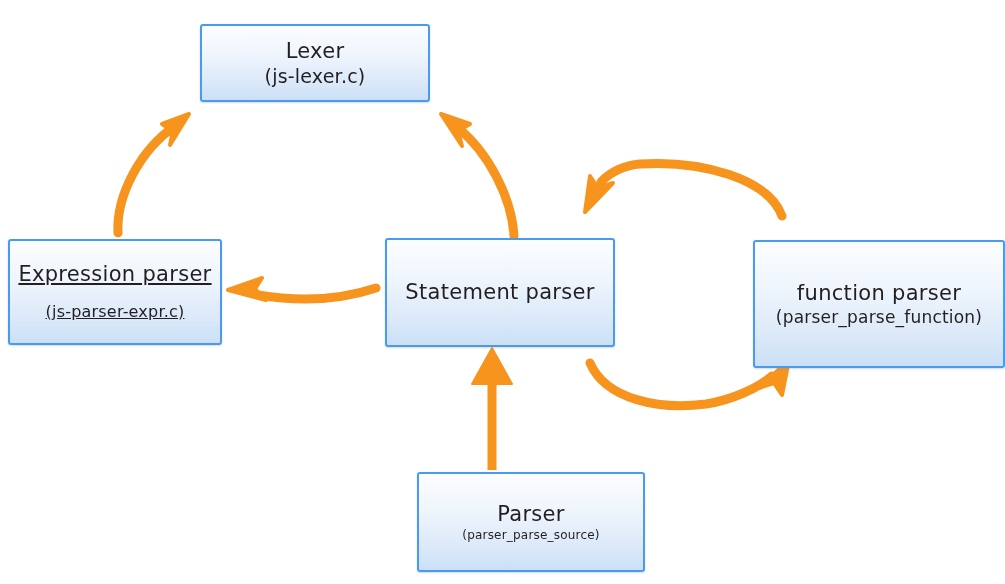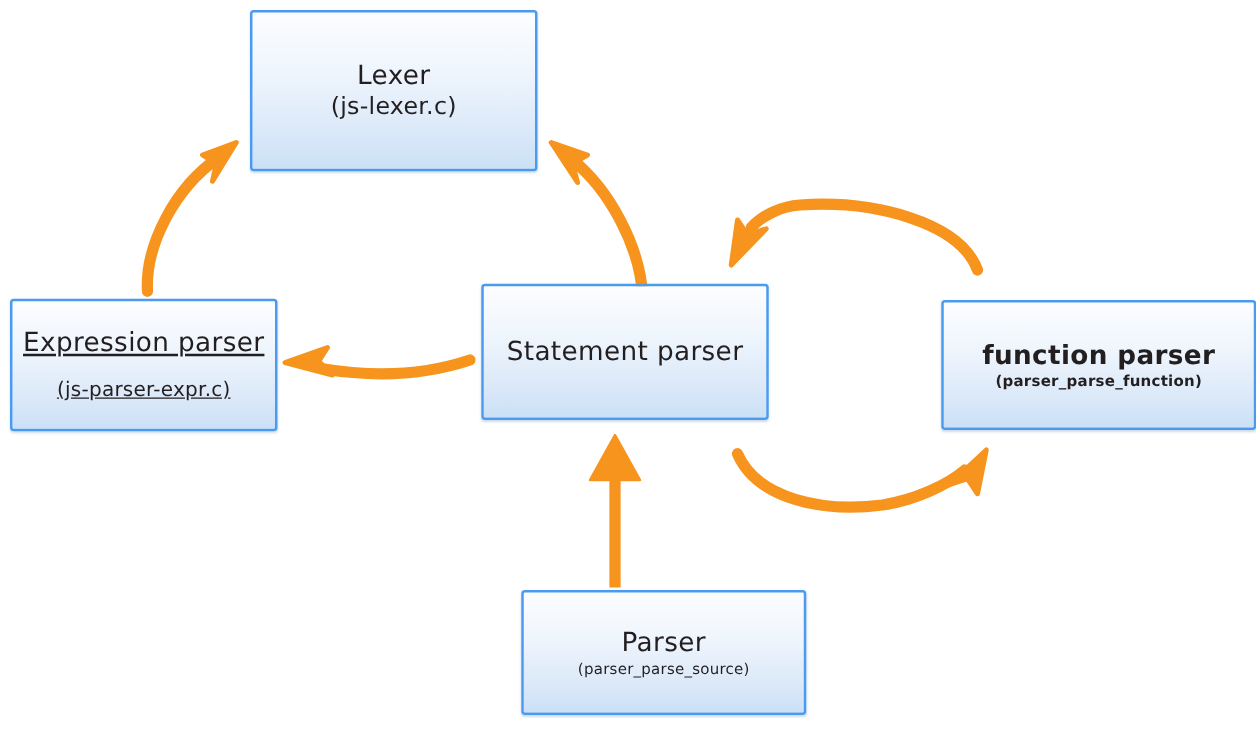--- a/index.html
+++ b/index.html
@@ -39,27 +39,27 @@
     white-space: normal;
   }
   .node .sub {
     font-size: 19px;
     letter-spacing: 0.2px;
     white-space: nowrap;
     margin-top: 1px;
   }
 
   
-  #node-lexer      { left: 200px; top: 8px;   width: 230px; height: 129px; }
+  #node-lexer      { left: 200px; top: 24px;   width: 230px; height: 78px; }
   #node-expression { left: 8px;   top: 239px; width: 214px; height: 106px; text-decoration: underline; }
-  #node-statement  { left: 385px; top: 227px; width: 230px; height: 109px; }
-  #node-function   { left: 753px; top: 240px; width: 252px; height: 104px; font-weight: bold; }
+  #node-statement  { left: 385px; top: 238px; width: 230px; height: 109px; }
+  #node-function   { left: 753px; top: 240px; width: 252px; height: 128px; }
   #node-parser     { left: 385px; top: 472px; width: 228px; height: 100px; margin-left: 32px; }
 
-  #node-function .sub { font-size: 12px; text-align: right; }
+  #node-function .sub { font-size: 17px; text-align: right; }
   #node-parser .sub   { font-size: 12px; }
   #node-expression .sub { font-size: 16px; margin-top: 16px; }
 
   #arrows {
     position: absolute;
     left: 0; top: 0;
     width: 1005px;
     height: 584px;
     pointer-events: none;
   }

